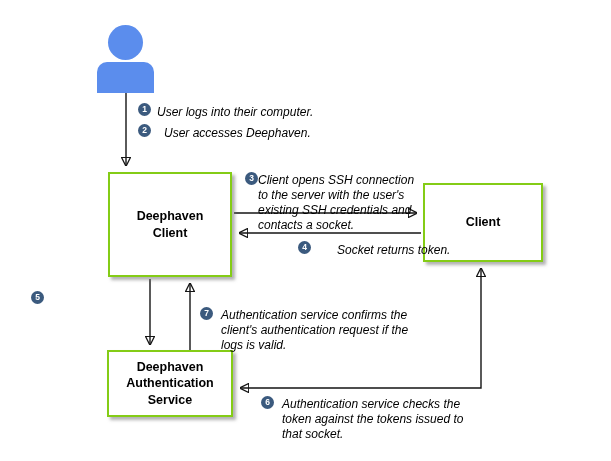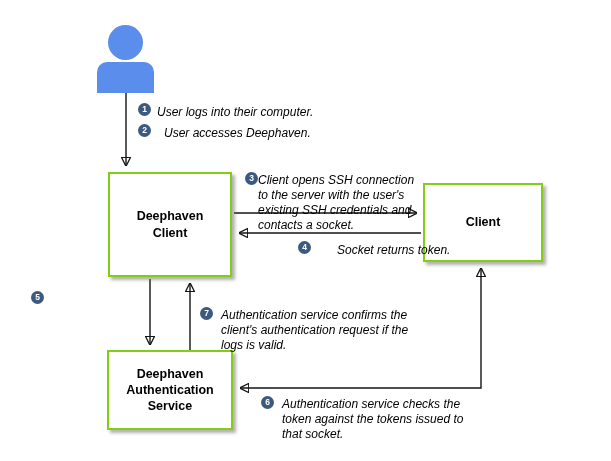--- a/index.html
+++ b/index.html
@@ -46,21 +46,21 @@
   }
   .node-label {
     font-weight: bold;
     font-size: 12.5px;
     line-height: 1.3;
     color: #000000;
   }
   .node-client { left: 108px; top: 172px; width: 124px; height: 105px; }
   .node-client .node-label { max-width: 72px; }
   .node-socket { left: 423px; top: 183px; width: 120px; height: 79px; }
-  .node-auth   { left: 107px; top: 350px; width: 126px; height: 80px; }
+  .node-auth   { left: 107px; top: 350px; width: 126px; height: 67px; }
   .node-auth .node-label { max-width: 100px; }
 
   
   .badge {
     position: absolute;
     width: 13px; height: 13px;
     border-radius: 50%;
     background: var(--step-badge, #3b5a7e);
     color: #ffffff;
     font-size: 8.5px; font-weight: bold;

